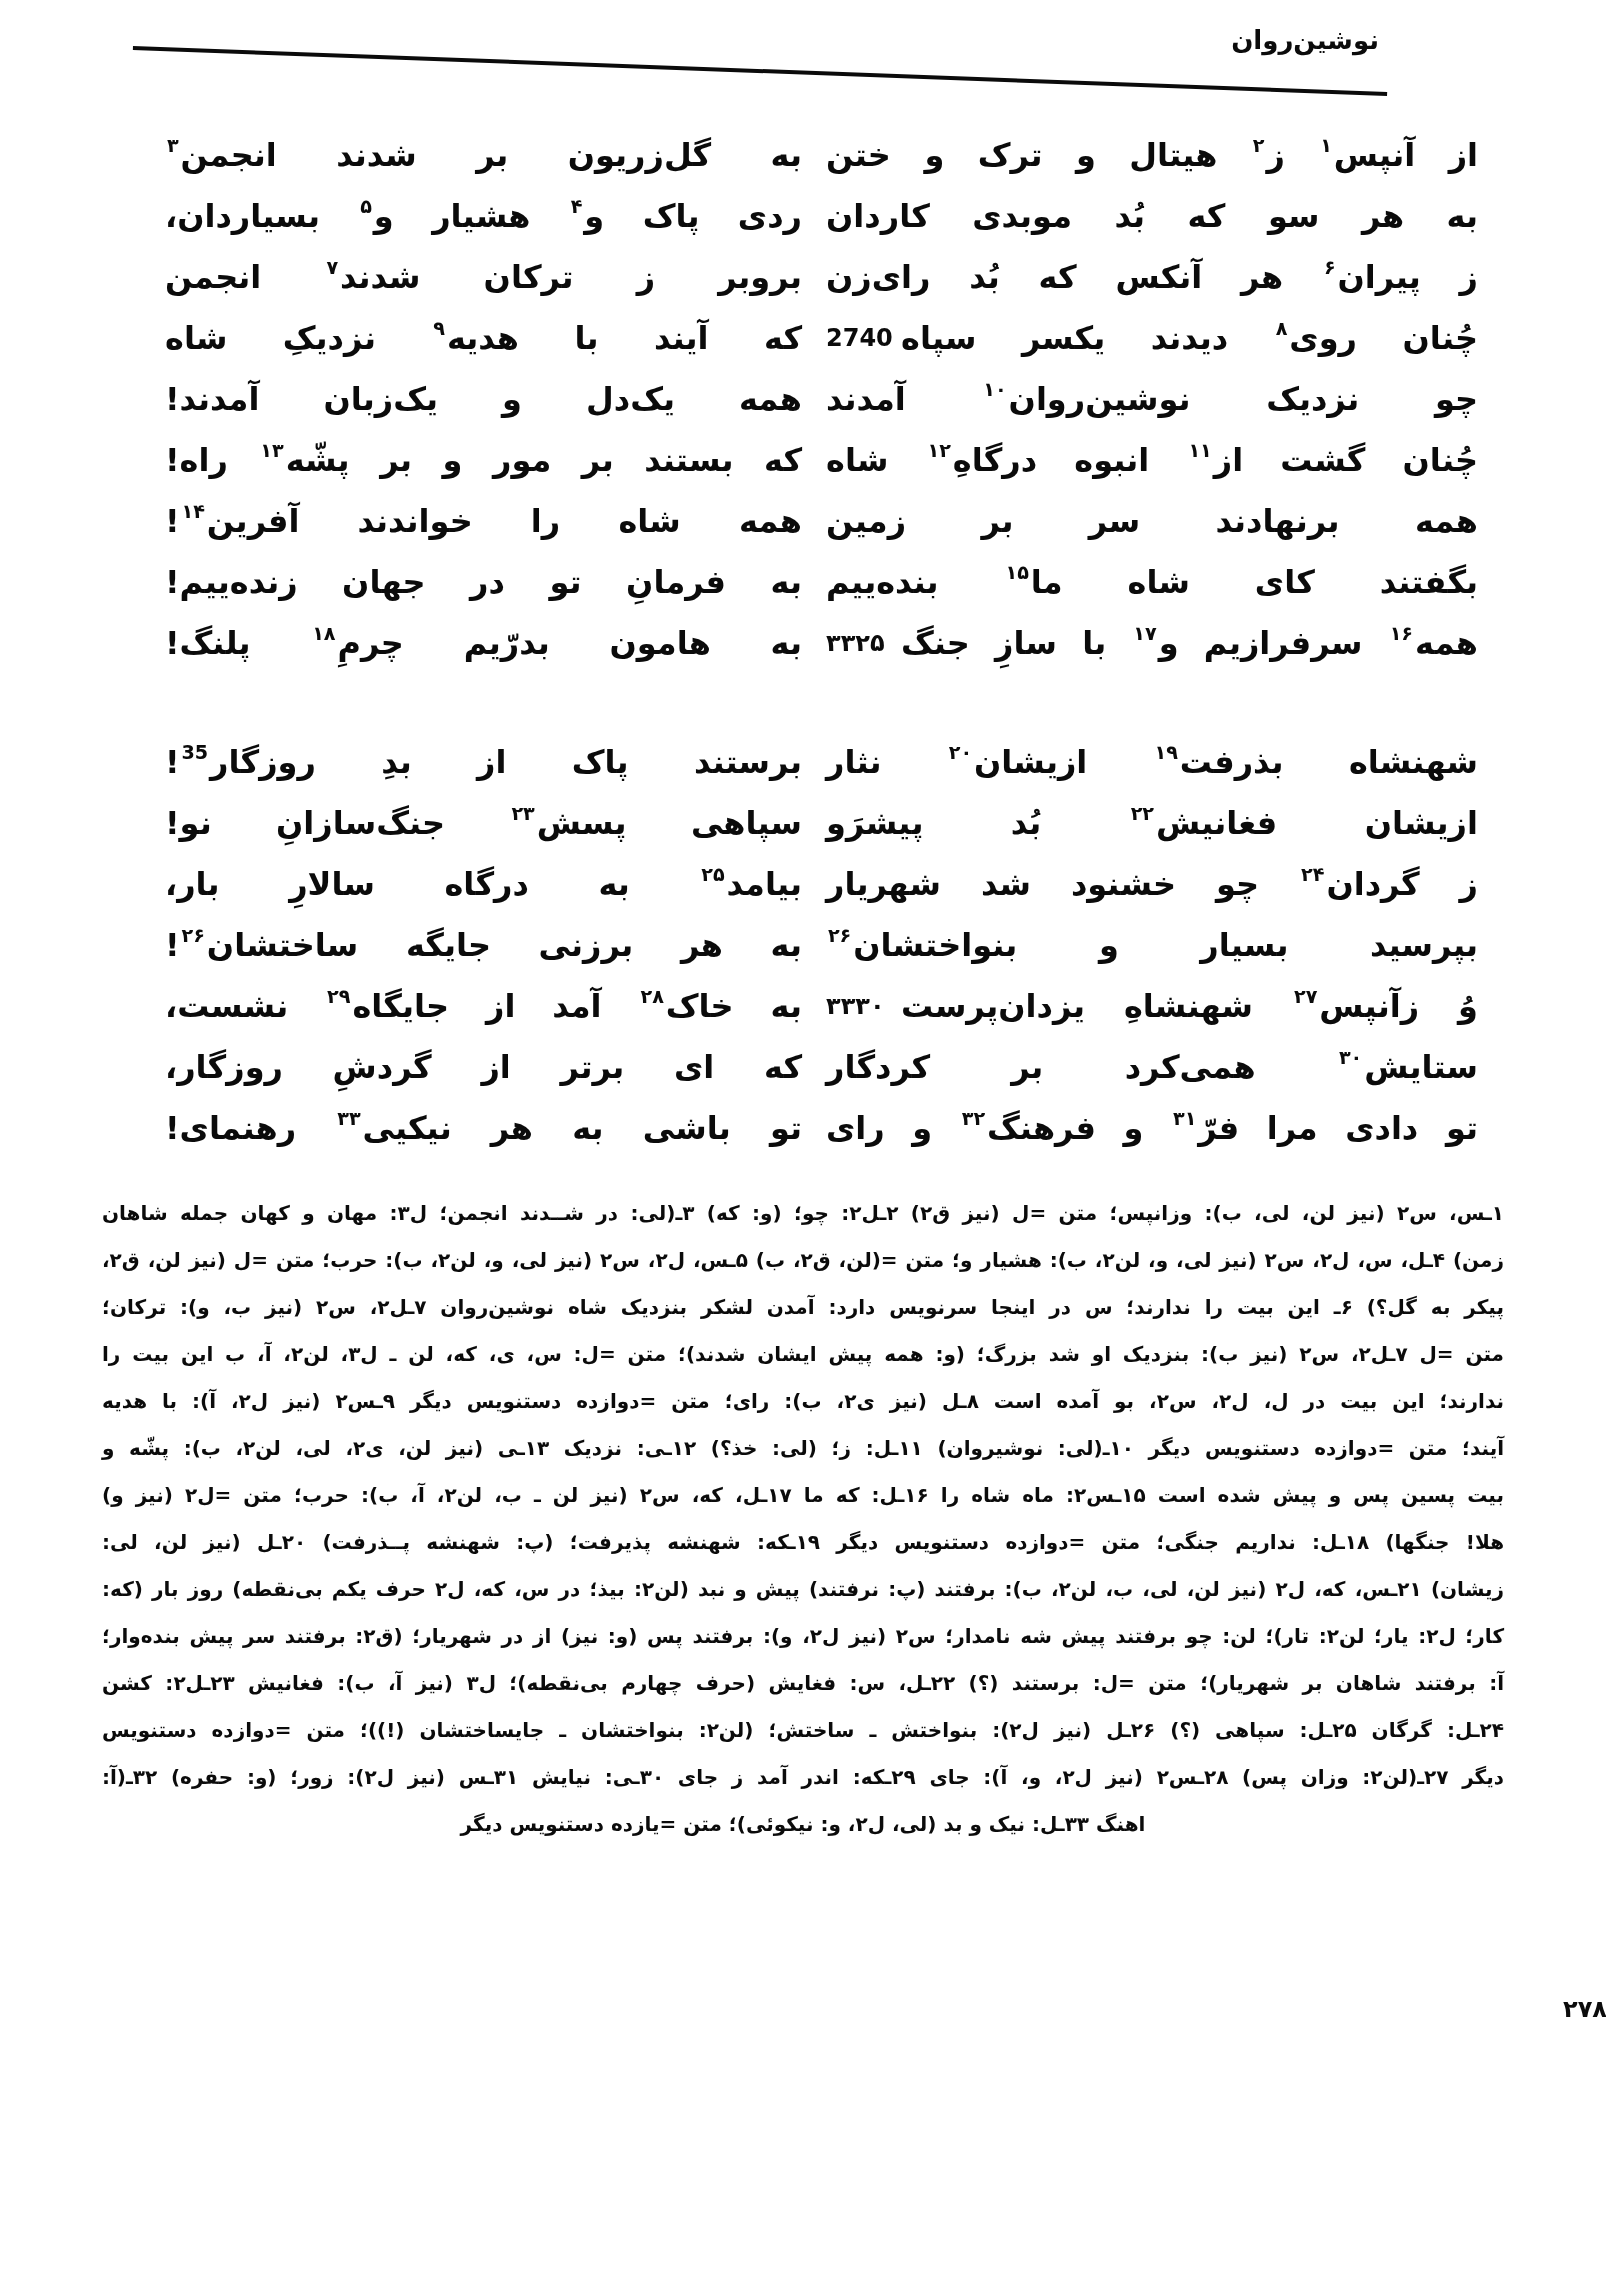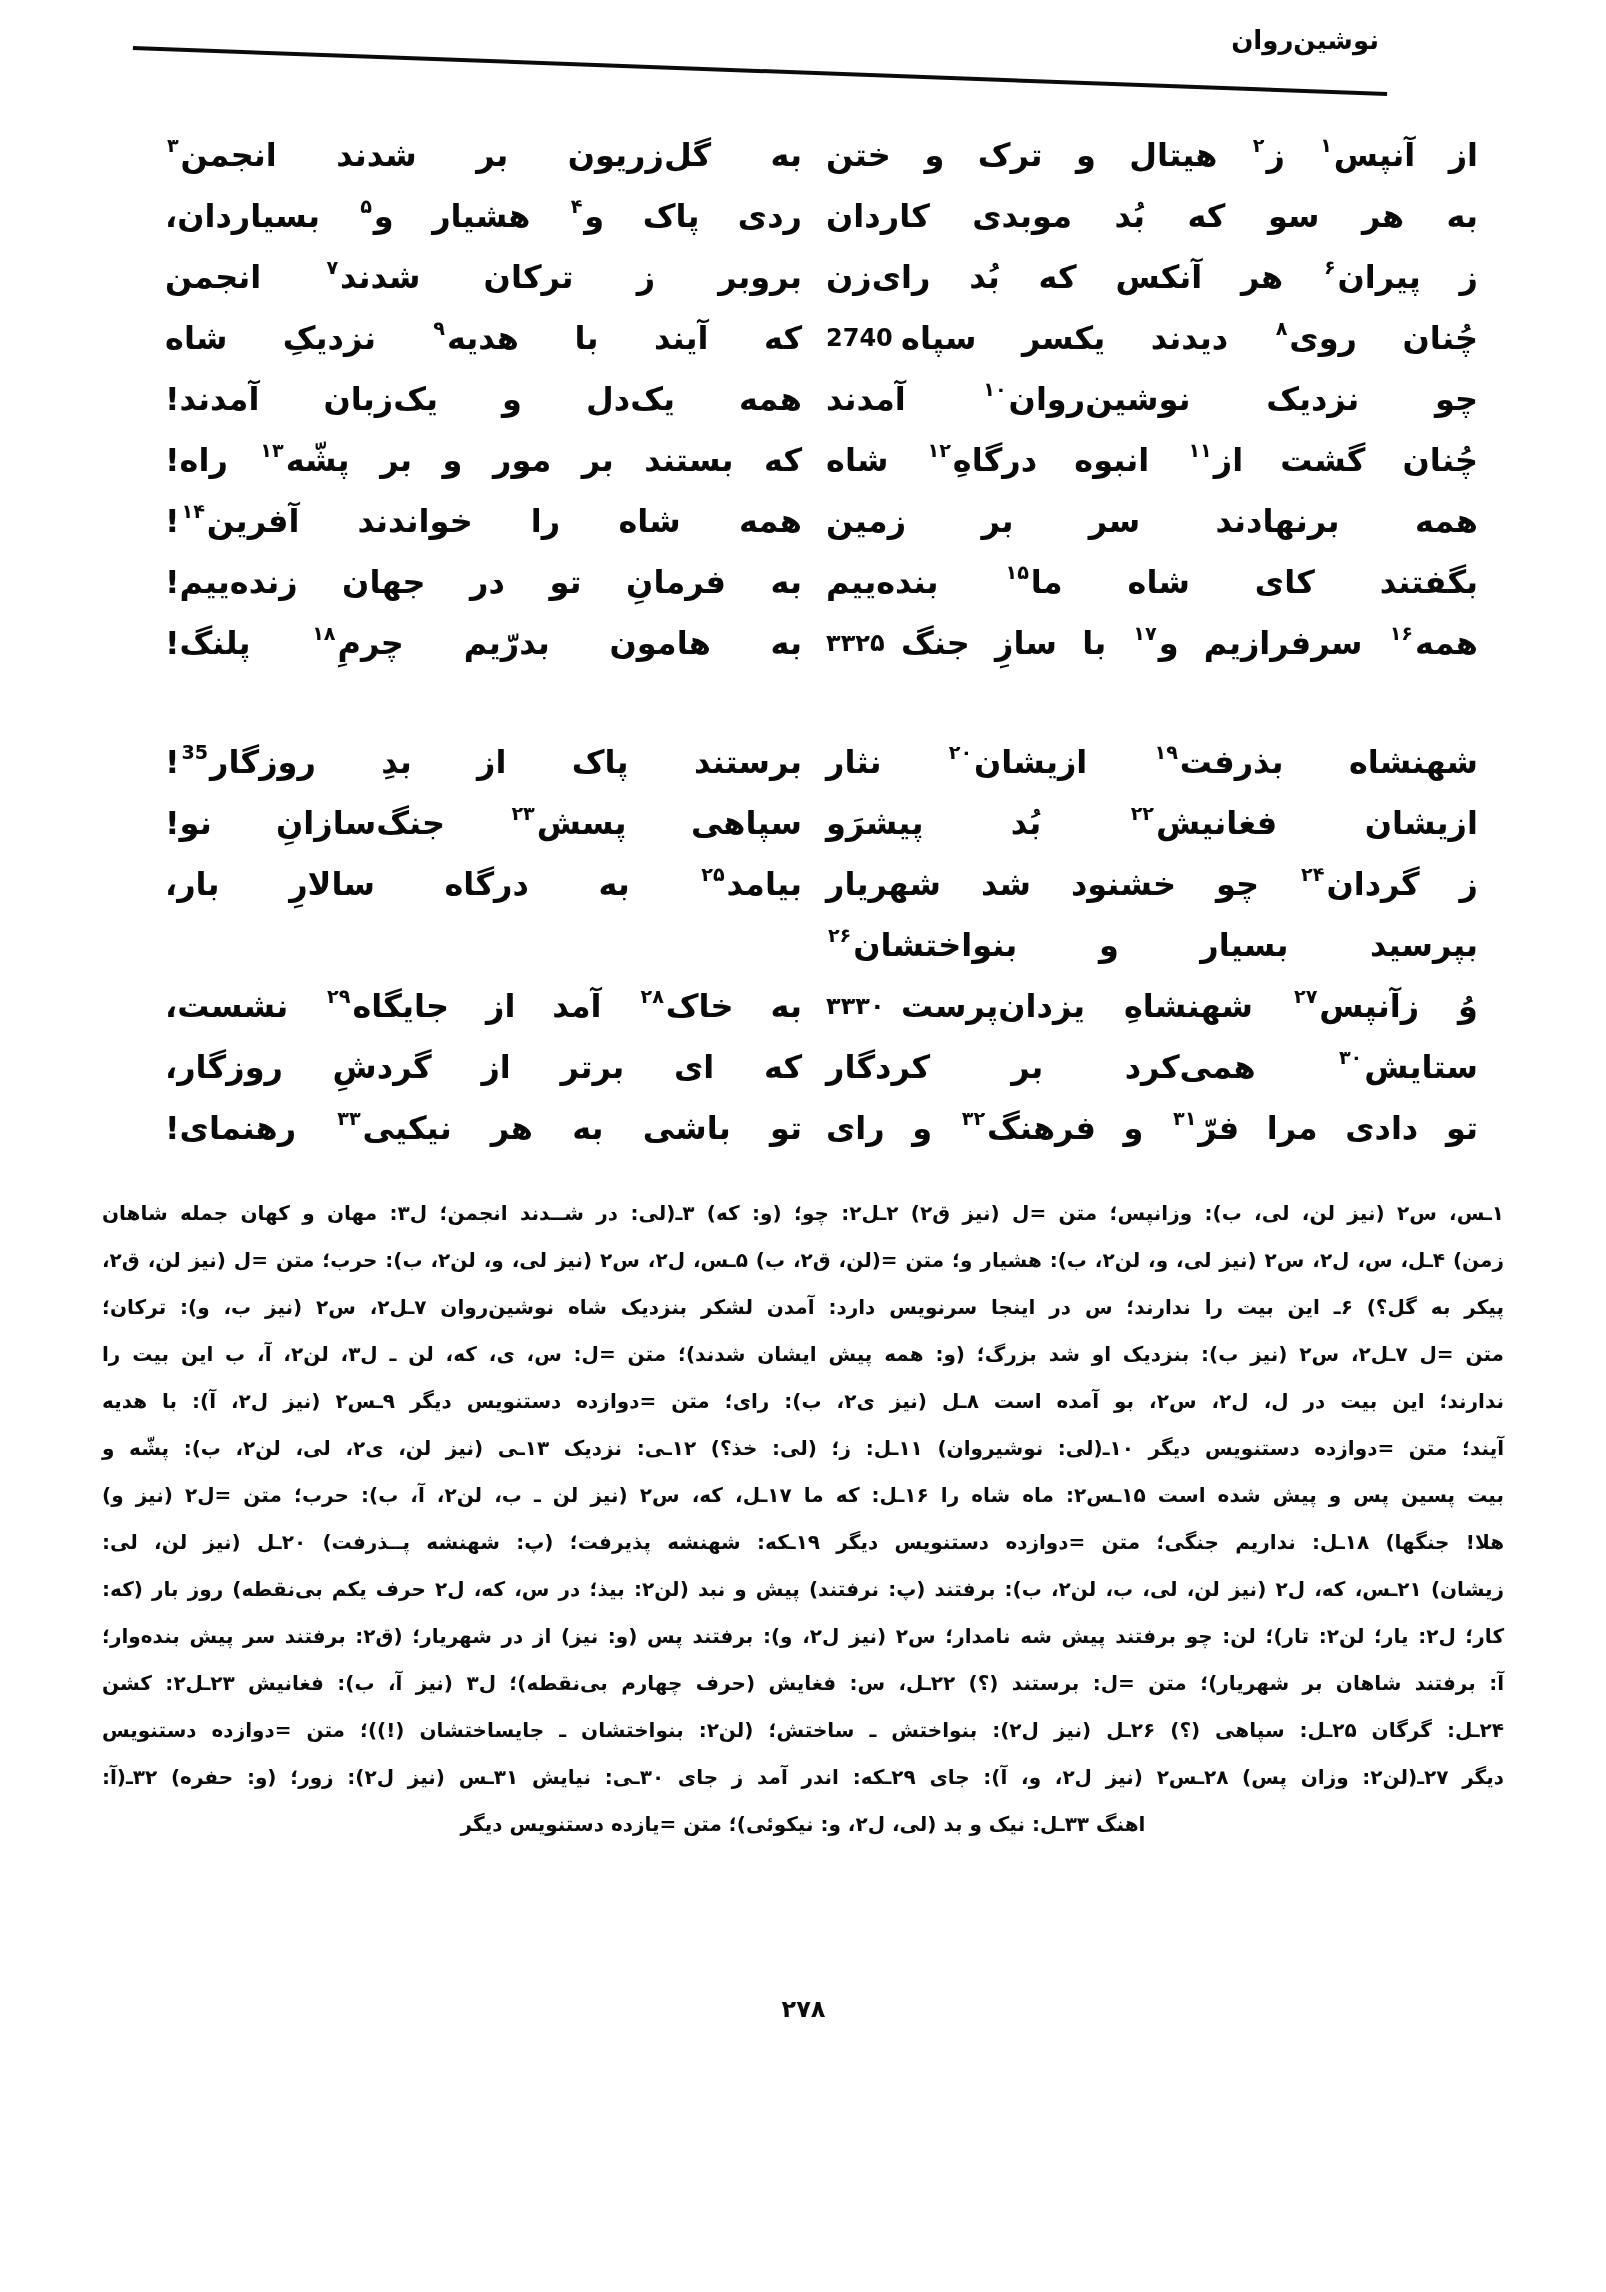--- a/index.html
+++ b/index.html
@@ -87,21 +87,20 @@
     text-align-last:justify;
     white-space:nowrap;
   }
   .app-line.last{
     text-align:center;
     text-align-last:center;
   }
   
   .page-number{
     position:absolute;top:1995px;left:0;right:0;
-    text-align:center;
     font-size:24px;font-weight:800;
     direction:rtl;
   }
 </style>
 </head>
 <body>
 
 <div class="page">
 
   <div class="header-title">نوشین‌روان</div>
@@ -183,20 +182,21 @@
         <div class="verse-row">
           <div class="hemi-first-wrap">
             <div class="hemi hemi-first">ز گردان<sup class="fn">۲۴</sup> چو خشنود شد شهریار</div>
           </div>
           <div class="hemi hemi-second">بیامد<sup class="fn">۲۵</sup> به درگاه سالارِ بار،</div>
         </div>
         <div class="verse-row">
           <div class="hemi-first-wrap">
             <div class="hemi hemi-first">بپرسید بسیار و بنواختشان<sup class="fn">۲۶</sup></div>
           </div>
+          <div class="hemi hemi-second">به هر برزنی جایگه ساختشان<sup class="fn">۲۶</sup>!</div>
         </div>
         <div class="verse-row">
           <div class="hemi-first-wrap">
             <div class="hemi hemi-first">وُ زآنپس<sup class="fn">۲۷</sup> شهنشاهِ یزدان‌پرست</div>
             <span class="vnum">۳۳۳۰</span>
           </div>
           <div class="hemi hemi-second">به خاک<sup class="fn">۲۸</sup> آمد از جایگاه<sup class="fn">۲۹</sup> نشست،</div>
         </div>
         <div class="verse-row">
           <div class="hemi-first-wrap">

